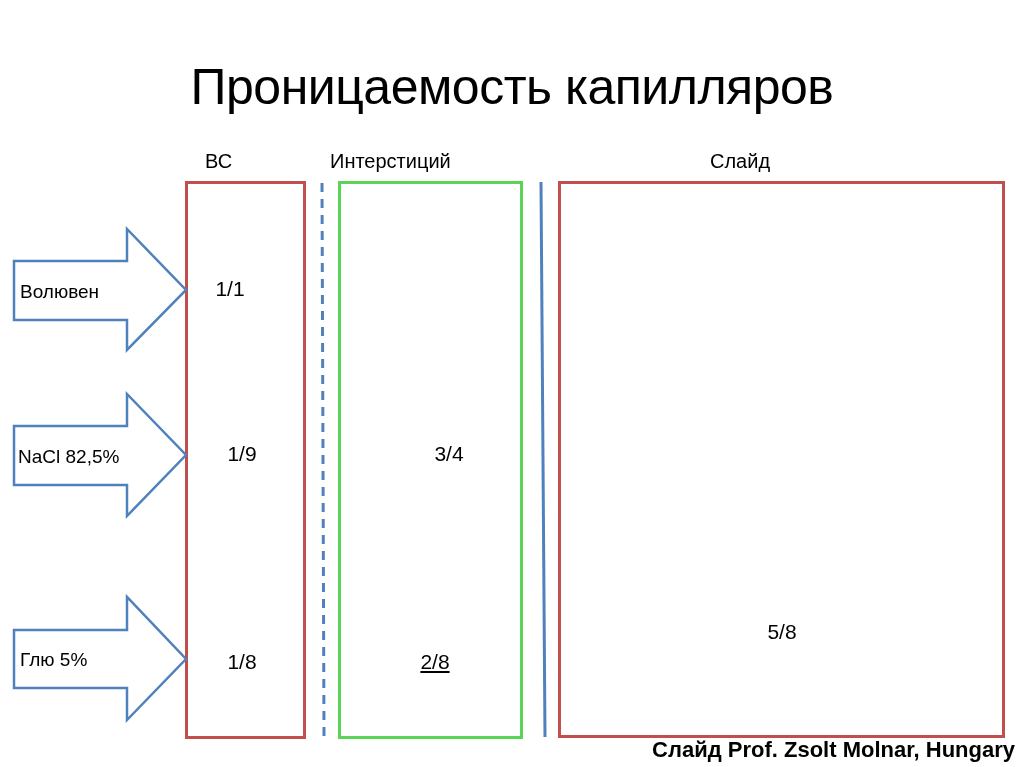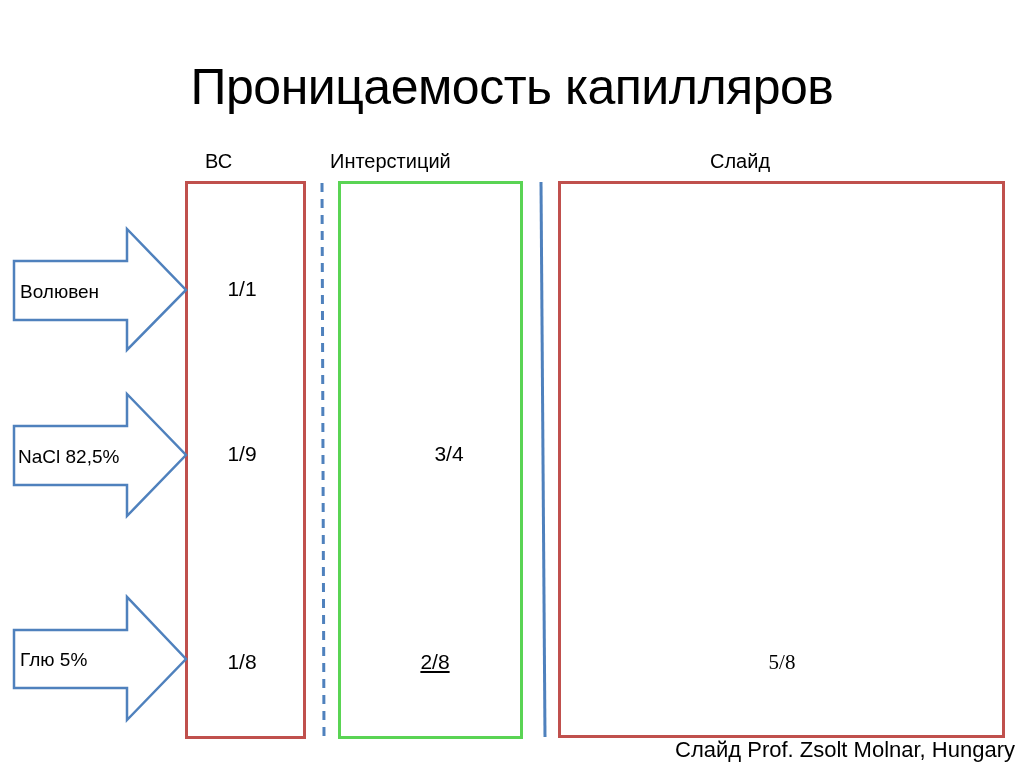--- a/index.html
+++ b/index.html
@@ -6,21 +6,21 @@
   body { width:1024px; height:767px; position:relative; overflow:hidden;
          font-family:"Liberation Sans", "DejaVu Sans", sans-serif; color:#000; }
   .title { position:absolute; left:0; top:58px; width:1024px; text-align:center;
            font-size:50px; letter-spacing:-0.5px; }
   .col-label { position:absolute; top:150px; font-size:20px; }
   .box { position:absolute; box-sizing:border-box; }
   .box.red { border:3px solid #c0504d; }
   .box.green { border:3px solid #5ad454; }
   .val { position:absolute; font-size:21px; text-align:center; width:80px; }
   .arrow-label { position:absolute; font-size:19px; }
-  .credit { position:absolute; right:9px; top:737px; font-size:22px; }
+  .credit { position:absolute; right:9px; top:737px; font-size:22px;font-weight:bold; }
   svg.overlay { position:absolute; left:0; top:0; }
 </style>
 </head>
 <body>
 
 <div class="title">Проницаемость капилляров</div>
 
 <div class="col-label" style="left:205px;width:80px;">ВС</div>
 <div class="col-label" style="left:330px;width:200px;">Интерстиций</div>
 <div class="col-label" style="left:710px;width:150px;">Слайд</div>
@@ -35,22 +35,22 @@
 
   <polygon points="14,261 127,261 127,229 186,290 127,350 127,320 14,320" fill="#ffffff" stroke="#4f81bd" stroke-width="2.5"></polygon>
   <polygon points="14,426 127,426 127,394 186,455 127,516 127,485 14,485" fill="#ffffff" stroke="#4f81bd" stroke-width="2.5"></polygon>
   <polygon points="14,630 127,630 127,597 186,659 127,720 127,688 14,688" fill="#ffffff" stroke="#4f81bd" stroke-width="2.5"></polygon>
 </svg>
 
 <div class="arrow-label" style="left:20px;top:281px;width:130px;">Волювен</div>
 <div class="arrow-label" style="left:18px;top:446px;width:135px;">NaCl 82,5%</div>
 <div class="arrow-label" style="left:20px;top:649px;width:130px;">Глю 5%</div>
 
-<div class="val" style="left:202px;top:277px;">1/1</div>
+<div class="val" style="left:190px;top:277px;">1/1</div>
 <div class="val" style="left:202px;top:442px;">1/9</div>
 <div class="val" style="left:202px;top:650px;">1/8</div>
 
 <div class="val" style="left:409px;top:442px;">3/4</div>
 <div class="val" style="left:395px;top:650px;text-decoration:underline;">2/8</div>
 
-<div class="val" style="left:742px;top:650px;font-family:Liberation Serif, serif;">5/8</div>
+<div class="val" style="left:742px;top:620px;">5/8</div>
 
 <div class="credit">Слайд Prof. Zsolt Molnar, Hungary</div>
 
 </body></html>

